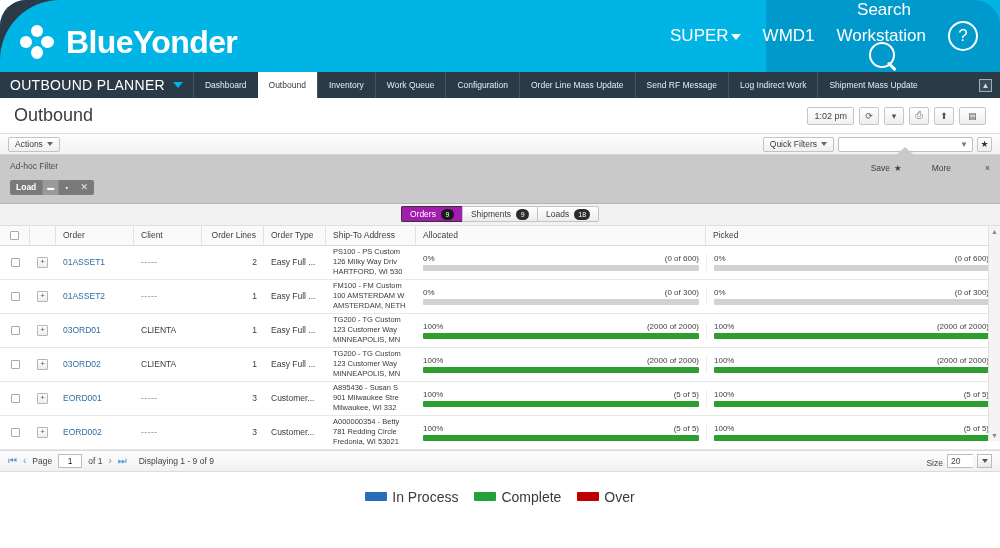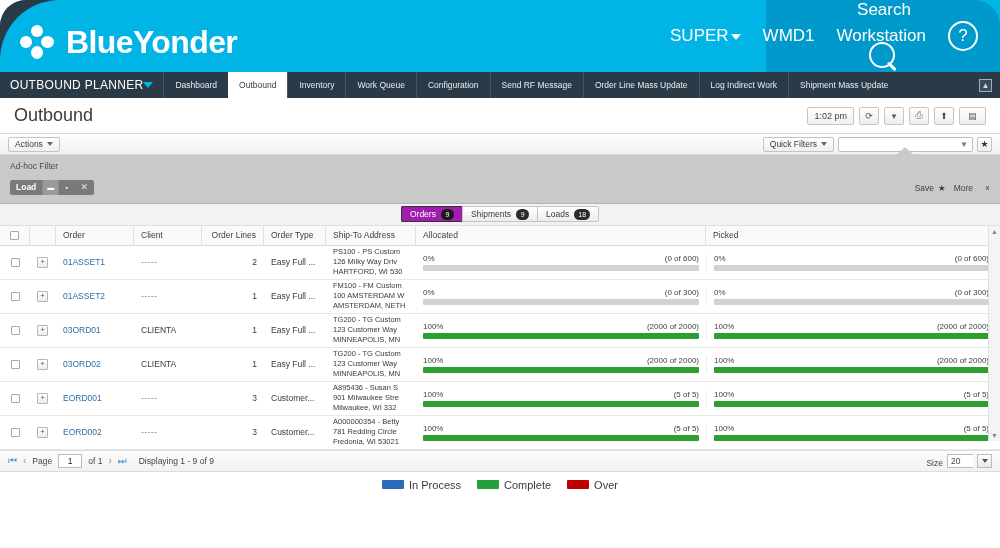--- a/index.html
+++ b/index.html
@@ -143,24 +143,24 @@
 
   
   .modnav {
     height: 26px;
     background: #2b3a47;
     display: flex;
     align-items: stretch;
     position: relative;
   }
   .modnav-title {
-    display:flex; align-items:center; 
+    display:flex; align-items:center; gap:8px;
     padding: 12px 10px;
     color: #ffffff;
-    font-size: 12px;
+    font-size: 14px;
     letter-spacing: 0.3px;
     white-space: nowrap;
     cursor: pointer;
   }
   .modnav-title .tri {
     width:0;height:0;
     border-left:5px solid transparent;
     border-right:5px solid transparent;
     border-top:6px solid #00b4e6;
   }
@@ -327,22 +327,22 @@
   .adhoc-chip .mini.flat { background:#7a7a7a; }
   .adhoc-chip .xx {
     width:20px;height:15px;
     display:flex;align-items:center;justify-content:center;
     color:#e8e8e8; font-size:9px;
     cursor:pointer;
   }
   .adhoc-right {
     position:absolute;
     right: 10px; top: 8px;
-    display:flex;align-items:center;gap:8px;
-    font-size:8.5px;color:#3f3f3f;margin-top:20px;
+    display:flex;align-items:center;gap:30px;
+    font-size:8.5px;color:#3f3f3f;
   }
   .adhoc-right .it { display:flex;align-items:center;gap:4px;cursor:pointer;}
 
   
   .entity-tabs-row {
     background: #f2f2f2;
     height: 22px;
     display:flex;align-items:center;justify-content:center;
     border-bottom:1px solid #dfdfdf;
   }
@@ -526,22 +526,23 @@
     display:flex;align-items:center;justify-content:center;
     cursor:pointer;
   }
 
   
   .legend {
     height: 26px;
     display:flex;align-items:center;justify-content:center;
     gap: 16px;
     background:#ffffff;
-    font-size:11px;
+    font-size:14px;
     color:#3a3a3a;
+    margin-top:12px;
   }
   .lg-item { display:flex;align-items:center;gap:5px;}
   .lg-swatch { width:22px;height:9px; border-radius:1px; }
 </style>
 </head>
 <body>
 
 <div class="app">
 
   <div class="topbar">
@@ -574,22 +575,22 @@
   <div class="modnav">
     <div class="modnav-title">
       <span>OUTBOUND PLANNER</span>
       <span class="tri"></span>
     </div>
     <div class="modtab">Dashboard</div>
     <div class="modtab active">Outbound</div>
     <div class="modtab">Inventory</div>
     <div class="modtab">Work Queue</div>
     <div class="modtab">Configuration</div>
+    <div class="modtab">Order Line Mass Update</div>
     <div class="modtab">Send RF Message</div>
-    <div class="modtab">Order Line Mass Update</div>
     <div class="modtab">Log Indirect Work</div>
     <div class="modtab">Shipment Mass Update</div>
     <div class="modnav-right">
       <span class="mod-icon-btn">▲</span>
     </div>
   </div>
 
   <div class="titlerow">
     <span class="page-title">Outbound</span>
     <div class="title-tools">

